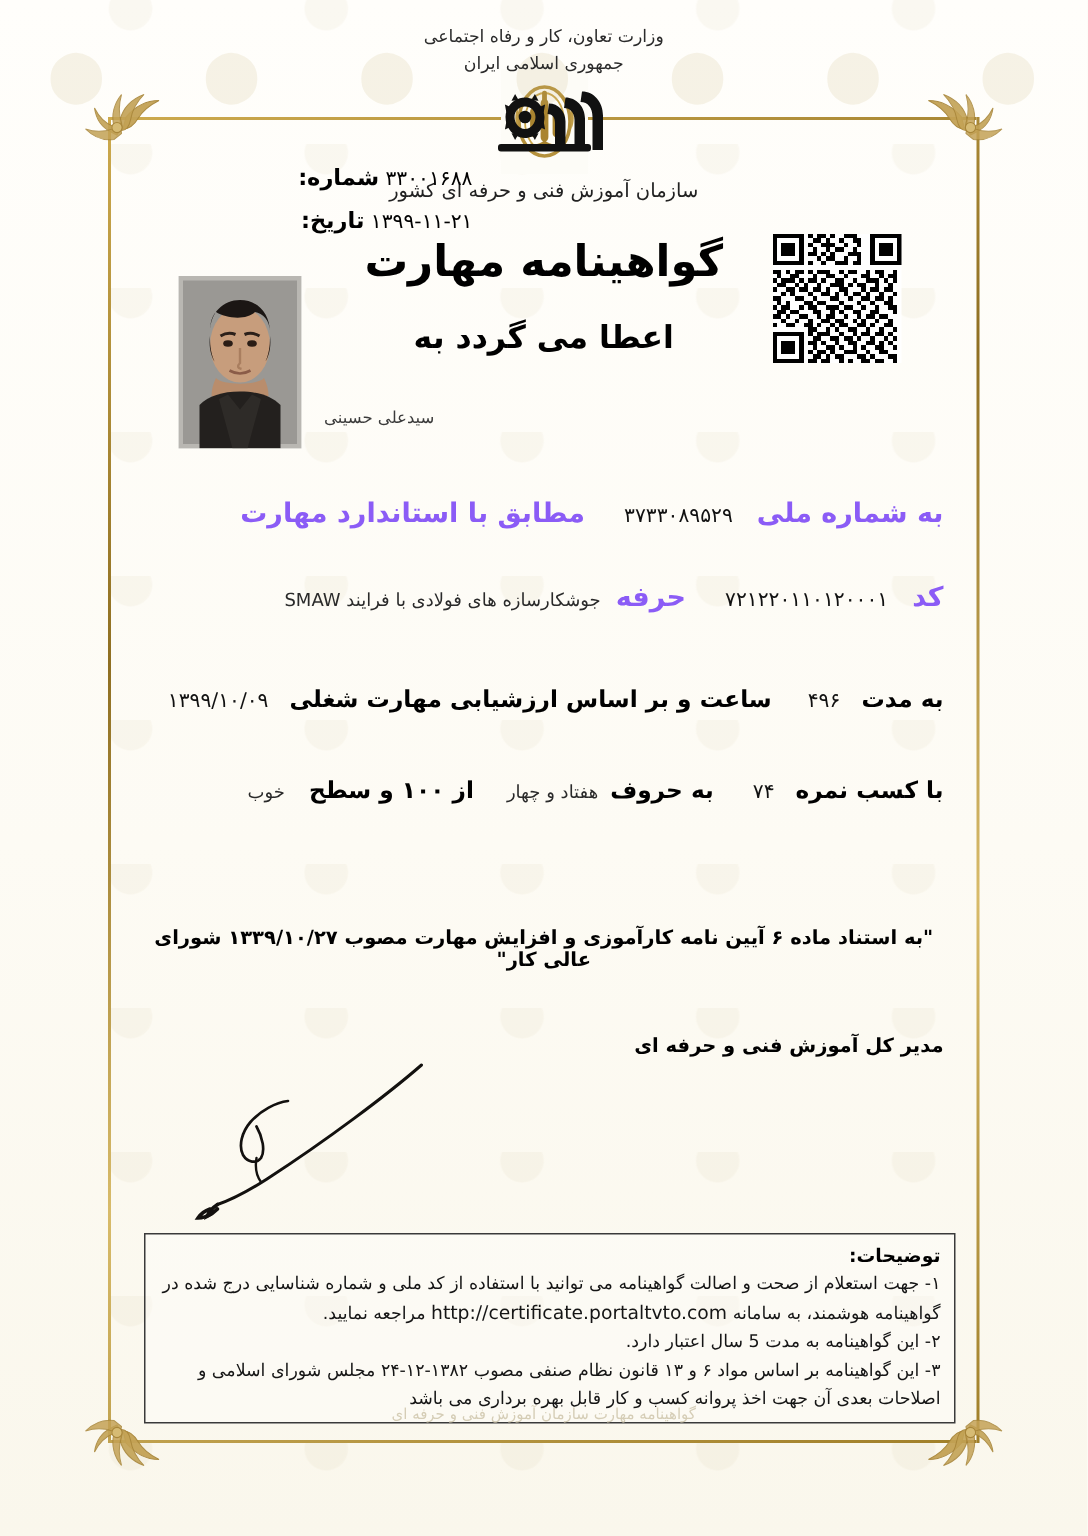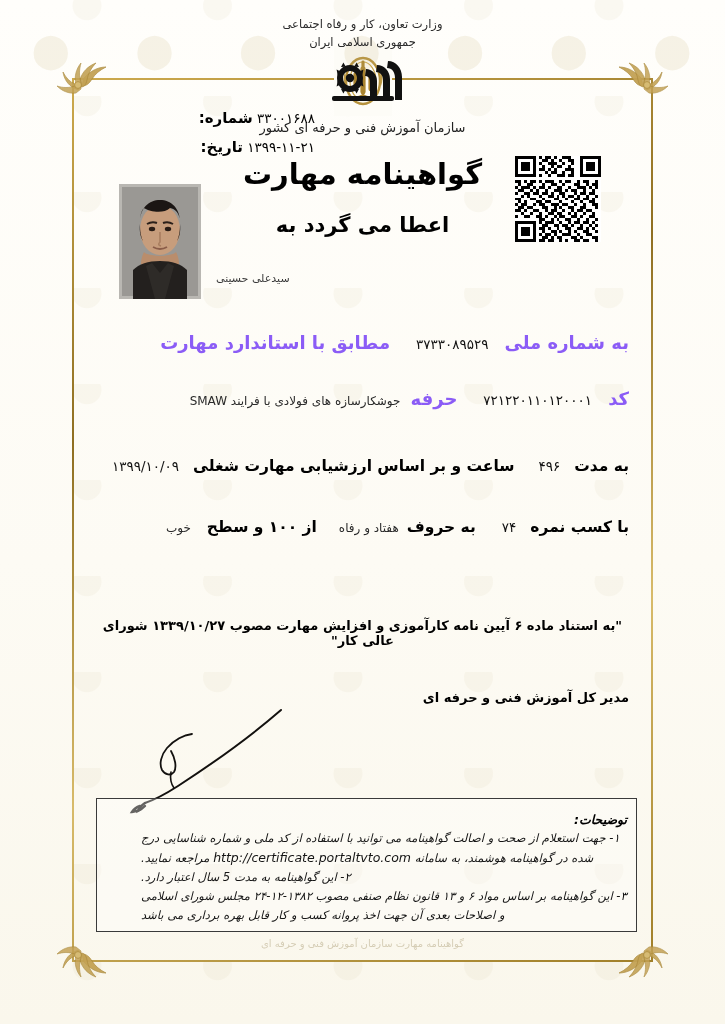--- a/index.html
+++ b/index.html
@@ -130,32 +130,31 @@
   #director{
     position:absolute;right:96px;top:690px;
     font-size:13px;font-weight:bold;color:#000;
   }
   #signature{
     position:absolute;left:118px;top:700px;width:175px;height:115px;
   }
 
   
   #notes{
-    position:absolute;left:96px;right:88px;top:798px;
+    position:absolute;left:96px;right:88px;top:822px;
     border:1.2px solid #3a3a3a;
-    padding:13px 9px 7px;
+    padding:6px 9px 7px;
     box-sizing:border-box;
     background:rgba(255,255,255,.35);
-    font-style:italic;
   }
   #notes-title{
     font-size:12.5px;font-weight:bold;text-align:right;margin-bottom:2px;color:#000;
   }
   .note{
-    font-size:11.6px;line-height:1.62;color:#151515;text-align:left;margin-left:35px;
+    font-size:11.6px;line-height:1.62;color:#151515;text-align:right;
   }
   .note .url{
     direction:ltr;display:inline-block;unicode-bidi:embed;font-size:12.5px;
   }
 
   
   #bottom-faint{
     position:absolute;left:0;right:0;top:938px;
     text-align:center;font-size:10px;color:#cfc6ac;opacity:.85;
     letter-spacing:1px;
@@ -538,21 +537,21 @@
   <span class="v">۱۳۹۹/۱۰/۰۹</span>
 </div>
 
 <div class="drow" id="row-score">
   <span class="k-sm">با کسب نمره</span>
   <span class="sp" style="width:14px"></span>
   <span class="v">۷۴</span>
   <span class="sp" style="width:26px"></span>
   <span class="k-sm">به حروف</span>
   <span class="sp" style="width:8px"></span>
-  <span class="v-fa">هفتاد و رفاه</span>
+  <span class="v-fa">هفتاد و چهار</span>
   <span class="sp" style="width:22px"></span>
   <span class="k-sm">از ۱۰۰ و سطح</span>
   <span class="sp" style="width:16px"></span>
   <span class="v-fa">خوب</span>
 </div>
 
 <div id="legal">"به استناد ماده ۶ آیین نامه کارآموزی و افزایش مهارت مصوب ۱۳۳۹/۱۰/۲۷ شورای عالی کار"</div>
 
 <div id="director">مدیر کل آموزش فنی و حرفه ای</div>
 <div id="signature">

